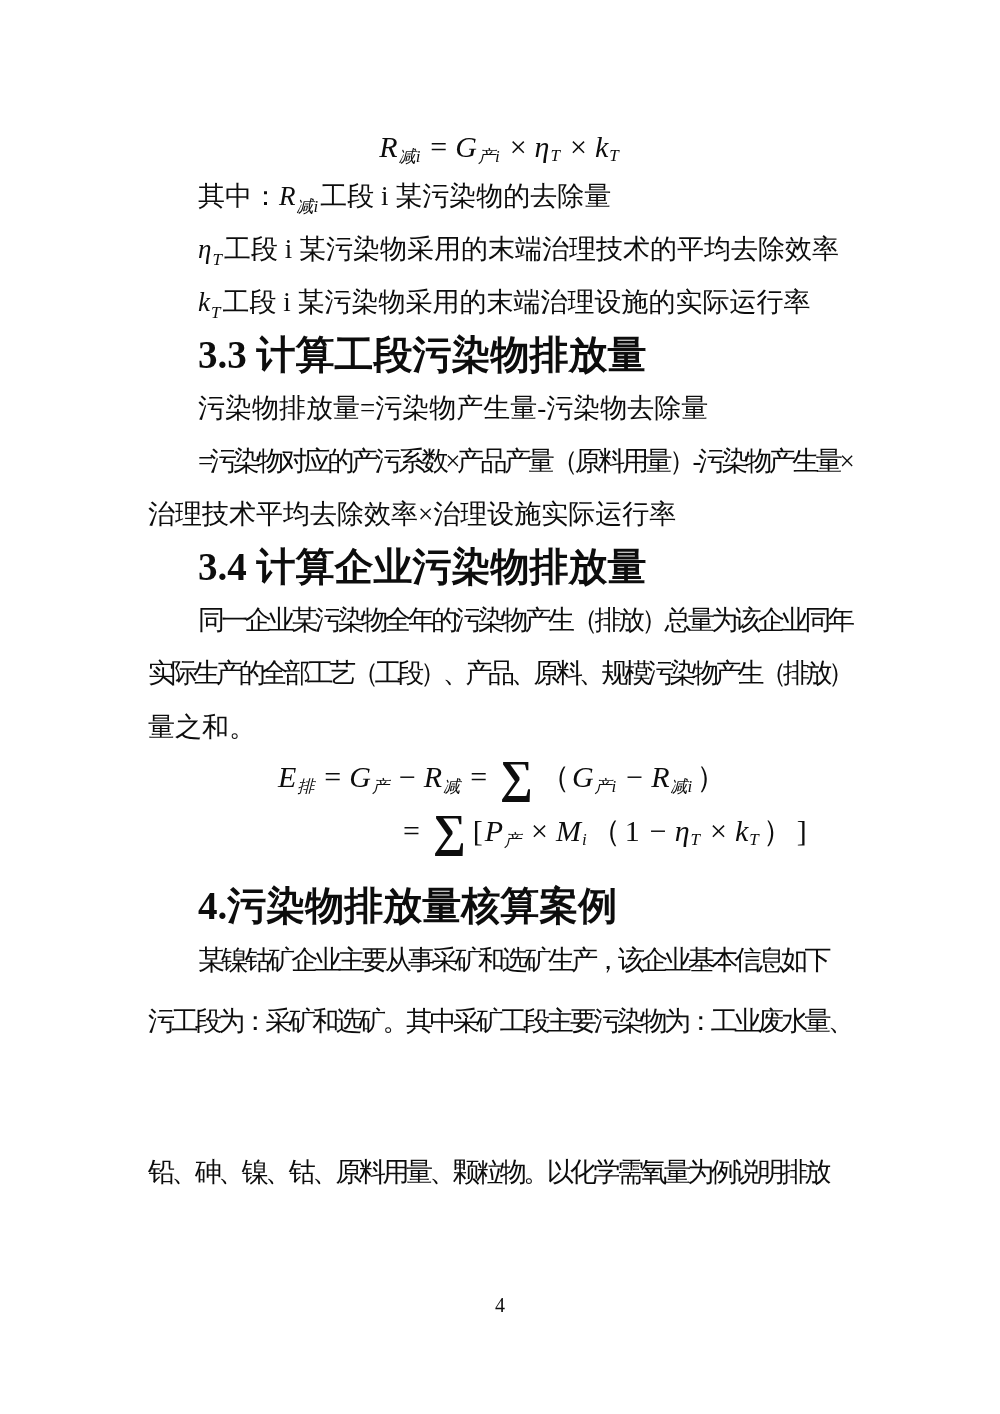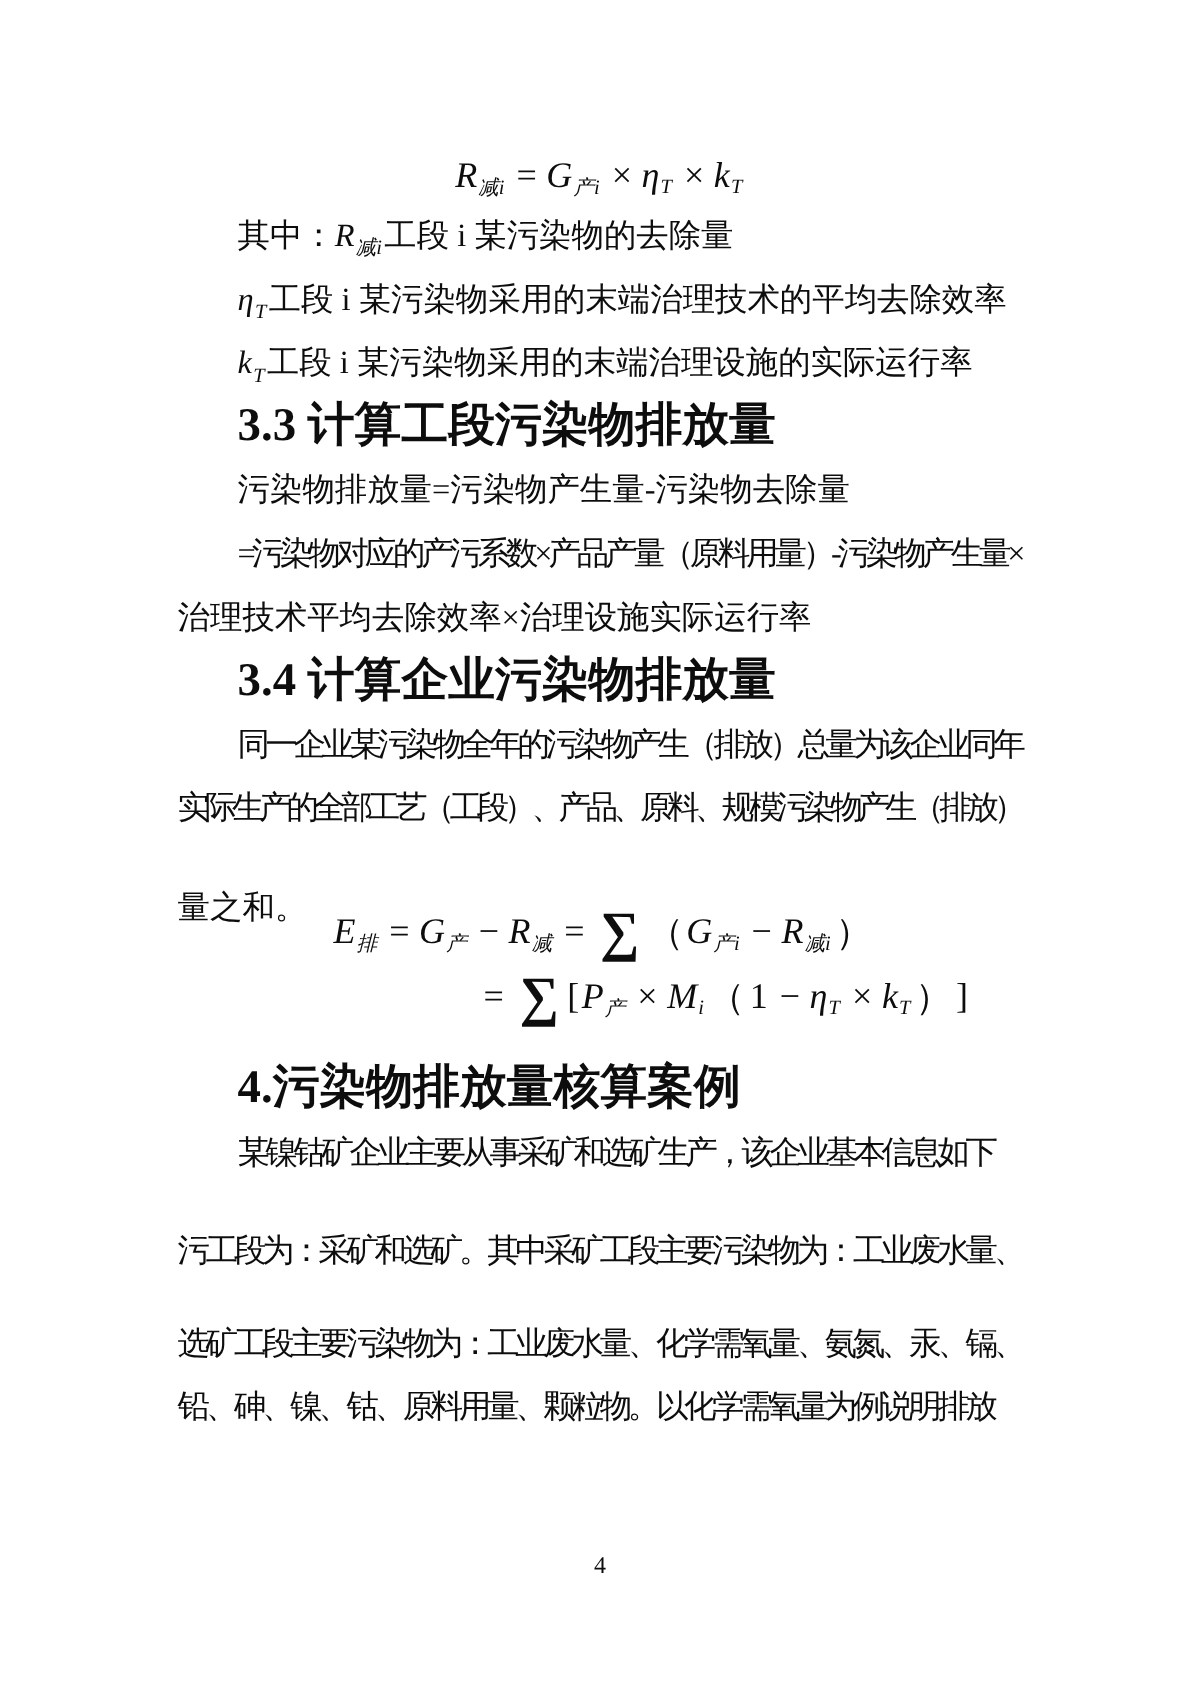--- a/index.html
+++ b/index.html
@@ -76,21 +76,21 @@
   </div>
 
   <div class="line indent heading" style="top:335px;">3.3 计算工段污染物排放量</div>
   <div class="line indent" style="top:388px;">污染物排放量=污染物产生量-污染物去除量</div>
   <div class="line" style="top:494px;">治理技术平均去除效率×治理设施实际运行率</div>
   <div class="line indent fill" style="top: 441px; letter-spacing: -3.45px;">=污染物对应的产污系数×产品产量（原料用量）-污染物产生量×</div>
 
   <div class="line indent heading" style="top:547px;">3.4 计算企业污染物排放量</div>
   <div class="line indent fill" style="top: 600px; letter-spacing: -3.67px;">同一企业某污染物全年的污染物产生（排放）总量为该企业同年</div>
   <div class="line fill" style="top: 653px; letter-spacing: -4.33px;">实际生产的全部工艺（工段）、产品、原料、规模污染物产生（排放）</div>
-  <div class="line" style="top:736px;">量之和。</div>
+  <div class="line" style="top:707px;">量之和。</div>
 
   <div class="fx" style="top:751px; left:278px;">
     <span class="mv">E</span>
     <span class="ms">排</span>
     <span class="mo">=</span>
     <span class="mv">G</span>
     <span class="ms">产</span>
     <span class="mo">−</span>
     <span class="mv">R</span>
     <span class="ms">减</span>
@@ -121,19 +121,18 @@
     <span class="ms">T</span>
     <span class="mo">×</span>
     <span class="mv">k</span>
     <span class="ms">T</span>
     <span class="mtx">）</span>
     <span class="mtx">]</span>
   </div>
 
   <div class="line indent heading" style="top:886px;">4.污染物排放量核算案例</div>
   <div class="line indent fill" style="top: 940px; letter-spacing: -3.67px;">某镍钴矿企业主要从事采矿和选矿生产，该企业基本信息如下</div>
-  <div class="line fill" style="top: 1022px; letter-spacing: -3.55px;">污工段为：采矿和选矿。其中采矿工段主要污染物为：工业废水量、</div>
-  <div class="line fill" style="top: 1099px; letter-spacing: -3.55px;">选矿工段主要污染物为：工业废水量、化学需氧量、氨氮、汞、镉、</div>
+  <div class="line fill" style="top: 1001px; letter-spacing: -3.55px;">污工段为：采矿和选矿。其中采矿工段主要污染物为：工业废水量、</div>
   <div class="line fill" style="top: 1152px; letter-spacing: -3.55px;">铅、砷、镍、钴、原料用量、颗粒物。以化学需氧量为例说明排放</div>
 
   <div class="pageno">4</div>
 
 </div>
 
 </body></html>

